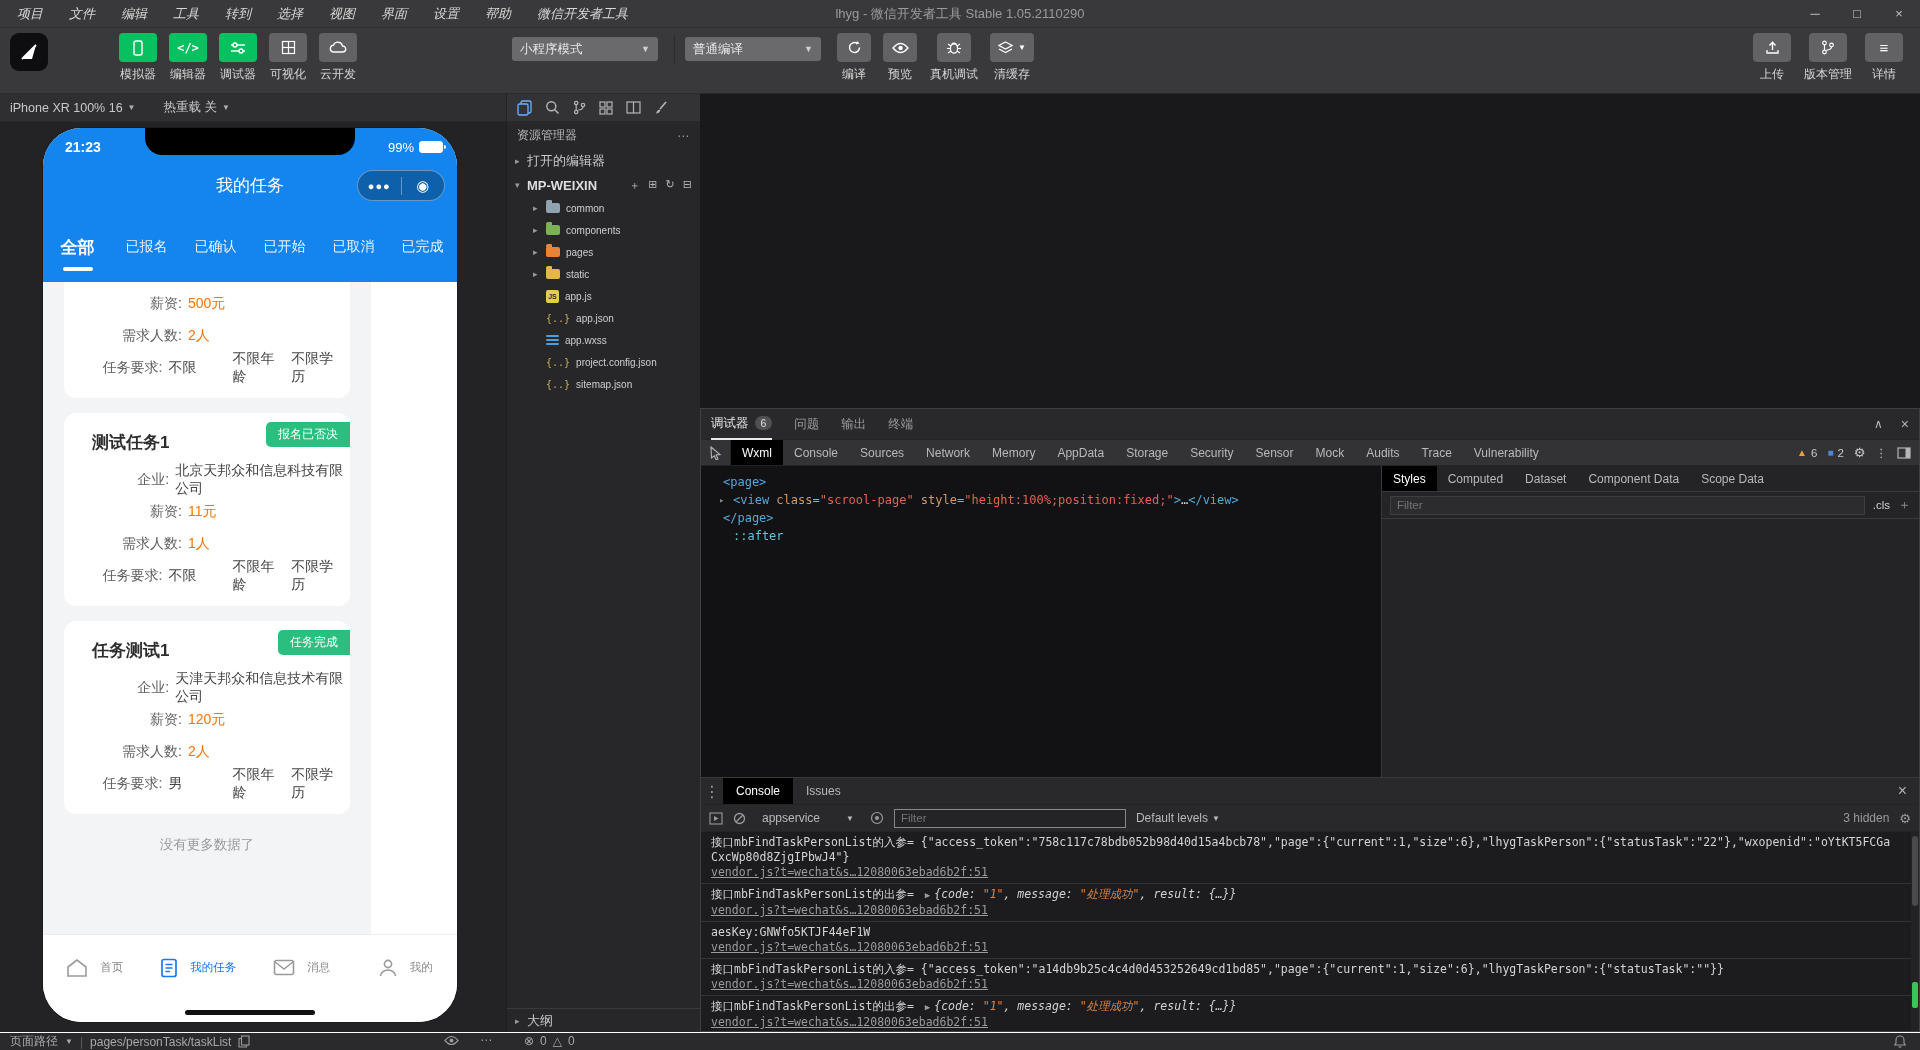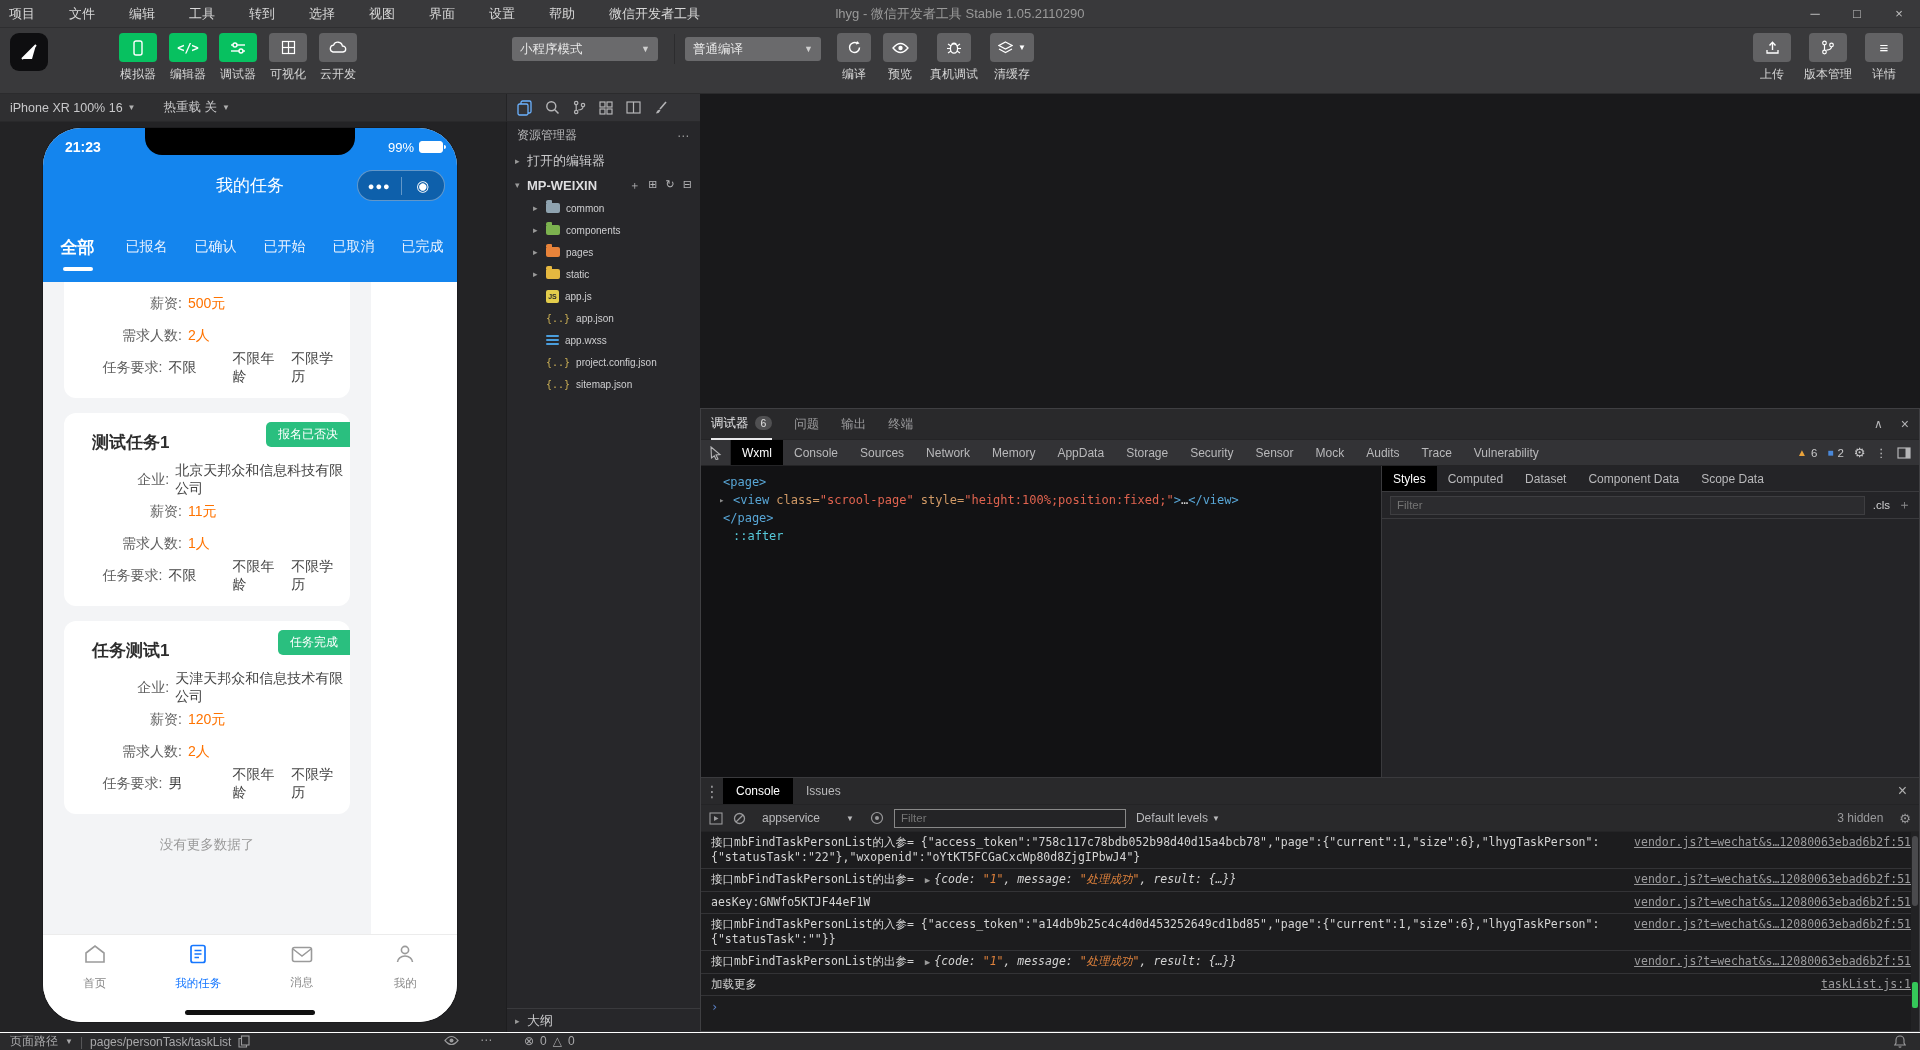--- a/index.html
+++ b/index.html
@@ -3,21 +3,21 @@
 <meta charset="utf-8">
 <style>
   * { margin:0; padding:0; box-sizing:border-box; }
   html,body { width:1920px; height:1050px; overflow:hidden; background:#232325;
     font-family:"Liberation Sans","DejaVu Sans",sans-serif; }
   .app { position:relative; width:1920px; height:1050px; background:#232325; }
 
   
   .titlebar { position:absolute; left:0; top:0; width:1920px; height:28px; background:#39393b;
     display:flex; align-items:center; color:#d8d8d8; font-size:13px; border-bottom:1px solid #2e2e30;}
-  .menus { display:flex; gap:16px; z-index:2; }
+  .menus { display:flex; gap:8px; padding-left:8px; z-index:2;font-style:italic; }
   .menu-item { padding:3px 9px; border-radius:3px; cursor:default; white-space:nowrap; }
   .win-title { position:absolute; left:0; right:0; text-align:center; color:#9a9a9a; font-size:13px; }
   .win-controls { margin-left:auto; display:flex; z-index:2; }
   .win-controls span { width:42px; text-align:center; color:#c0c0c0; font-size:13px; line-height:28px; }
 
   
   .toolbar { position:absolute; left:0; top:28px; width:1920px; height:66px; background:#39393b;
     display:flex; align-items:flex-start; border-bottom:1px solid #2b2b2d; }
   .logo { margin:5px 0 0 10px; width:38px; height:38px; background:#0e0e10; border-radius:9px;
     display:flex; align-items:center; justify-content:center; }
@@ -75,21 +75,21 @@
     padding:4px 12px; border-radius:5px 0 0 5px; }
   .card-title { font-size:17px; font-weight:bold; color:#2d2d2d; margin:2px 0 10px 28px; }
   .card-row { display:flex; align-items:center; height:32px; font-size:14px; color:#555; }
   .row-label { width:118px; text-align:right; color:#606060;}
   .row-value { margin-left:6px; color:#444; min-width:64px;}
   .row-value.hl { color:#ff7300; }
   .row-extra { color:#444; margin-right:12px; }
   .empty-text { text-align:center; color:#9a9a9a; font-size:13.5px; margin-top:22px; }
   .ph-tabbar { position:absolute; left:0; bottom:22px; width:414px; height:66px; background:#fff;
     border-top:1px solid #ececec; display:flex; }
-  .tb-item { flex:1; display:flex; flex-direction:column; align-items:center; justify-content:center; gap:12px;
+  .tb-item { flex:1; display:flex; flex-direction:row; align-items:center; justify-content:center; gap:12px;
     color:#8a8a8a; font-size:11.5px; }
   .tb-item.active { color:#1677ff; }
   .ph-bottom { position:absolute; left:0; bottom:0; width:414px; height:22px; background:#fff; }
   .homebar { position:absolute; left:142px; bottom:7px; width:130px; height:5px; background:#101010; border-radius:3px; }
 
   
   .explorer { position:absolute; left:506px; top:28px; width:194px; bottom:0; background:#27272a;
     border-left:1px solid #1d1d1f; color:#c9c9cb; font-size:13px; }
   .exp-header { height:27px; display:flex; align-items:center; padding:0 10px; color:#b7b7b9; font-size:12px; }
   .exp-header .more { margin-left:auto; color:#9a9a9a; letter-spacing:1px;}
@@ -151,23 +151,23 @@
   .con-tabs { height:27px; display:flex; align-items:stretch; background:#29292b; border-bottom:1px solid #242426;}
   .con-kebab { width:22px; display:flex; align-items:center; justify-content:center; color:#9a9a9c;}
   .con-tab { padding:0 13px; display:flex; align-items:center; font-size:12px; color:#b9b9bb;}
   .con-tab.active { background:#000; color:#fff; }
   .con-close { margin-left:auto; padding-right:12px; display:flex; align-items:center; color:#b0b0b0;}
   .con-toolbar { height:27px; display:flex; align-items:center; gap:10px; padding:0 8px;
     background:#29292b; border-bottom:1px solid #242426; font-size:12px; color:#b9b9bb;}
   .ctx-select { display:flex; align-items:center; gap:26px; padding:2px 6px; }
   .con-filter { width:232px; height:19px; background:#242426; border:1px solid #888; color:#ccc;
     font-size:11.5px; padding:0 6px; outline:none;}
-  .con-right { margin-left:auto; display:flex; align-items:center; gap:16px; color:#9a9a9c;}
+  .con-right { margin-left:auto; display:flex; align-items:center; gap:10px; color:#9a9a9c;}
   .con-logs { flex:1; overflow:hidden; font-family:"DejaVu Sans Mono",monospace; font-size:11.5px; position:relative;}
-  .log-row { display:flex; align-items:flex-start; border-bottom:1px solid #333336; padding:3px 8px 3px 10px; }
+  .log-row { display:flex; align-items:flex-start; border-bottom:1px solid #333336; padding:3px 8px 3px 10px;flex-direction:column; }
   .log-msg { flex:1; color:#d8d8d8; line-height:15px; word-break:break-all; padding-right:14px;}
   .log-link { color:#9b9b9d; text-decoration:underline; white-space:nowrap; line-height:15px;}
   .prompt-row { display:flex; padding:4px 10px; color:#5b82c9; font-size:12px;}
   .scrollrail { position:absolute; right:0; top:0; bottom:0; width:8px; background:#222224;}
   .scrollthumb { position:absolute; right:1px; top:4px; width:6px; height:70px; background:#4a4a4d; border-radius:3px;}
   .scrollmark { position:absolute; right:1px; top:150px; width:6px; height:26px; background:#35c759; border-radius:2px;}
 
   
   .statusbar { position:absolute; left:0; top:1032px; width:1920px; height:18px; background:#2a2a2c;
     border-top:1px solid #ffffff; color:#a8a8aa; font-size:12px; display:flex; align-items:center;}

